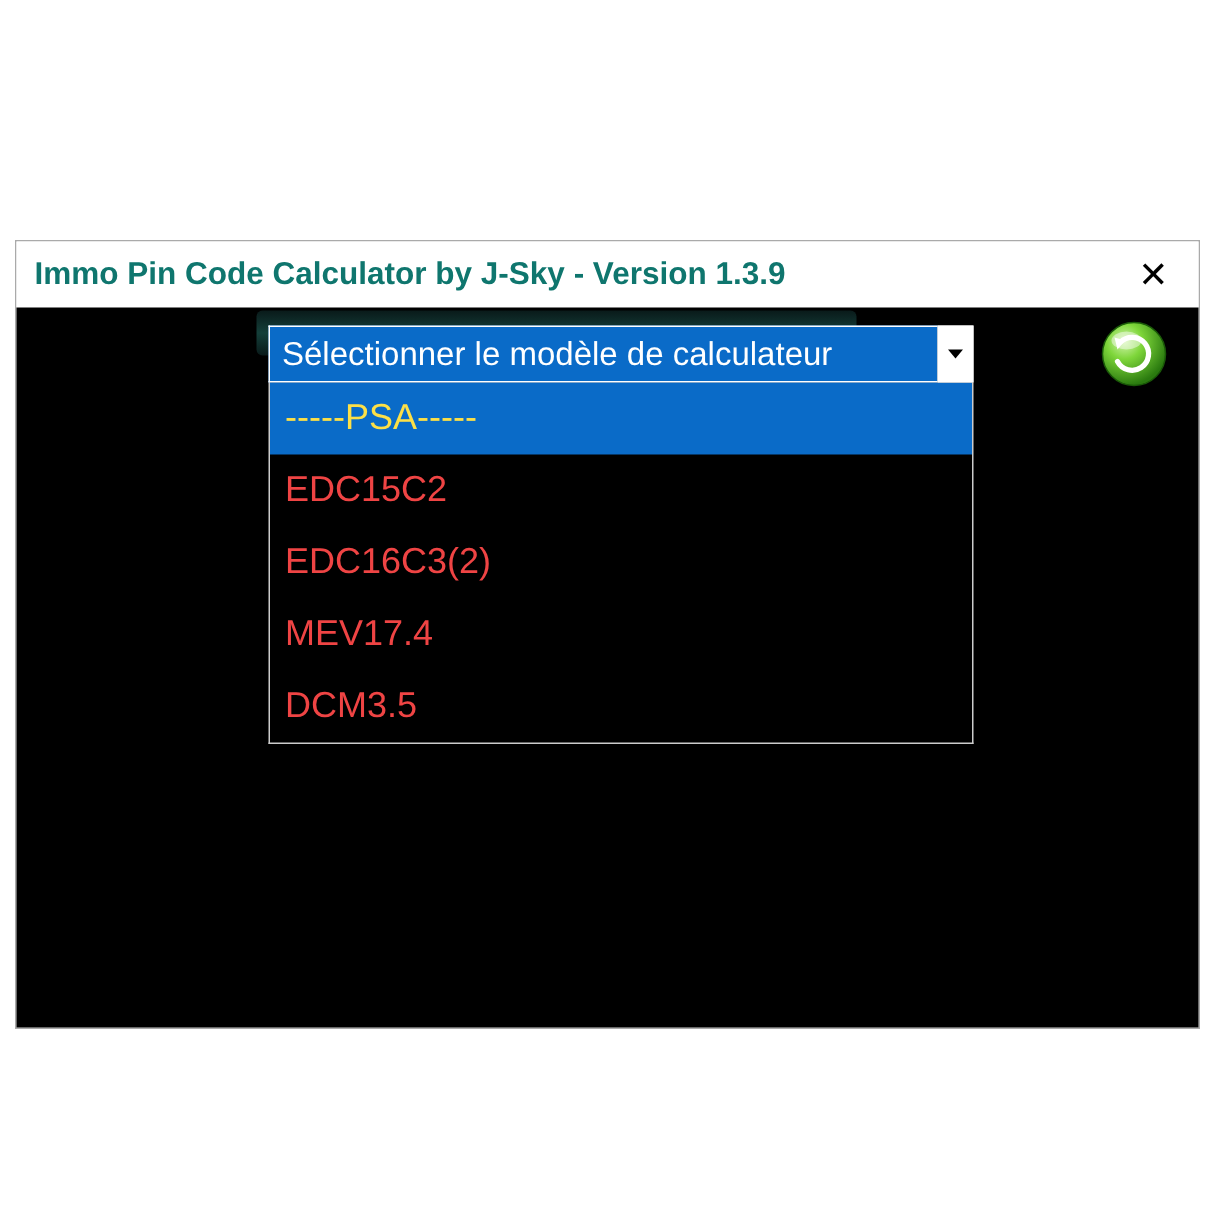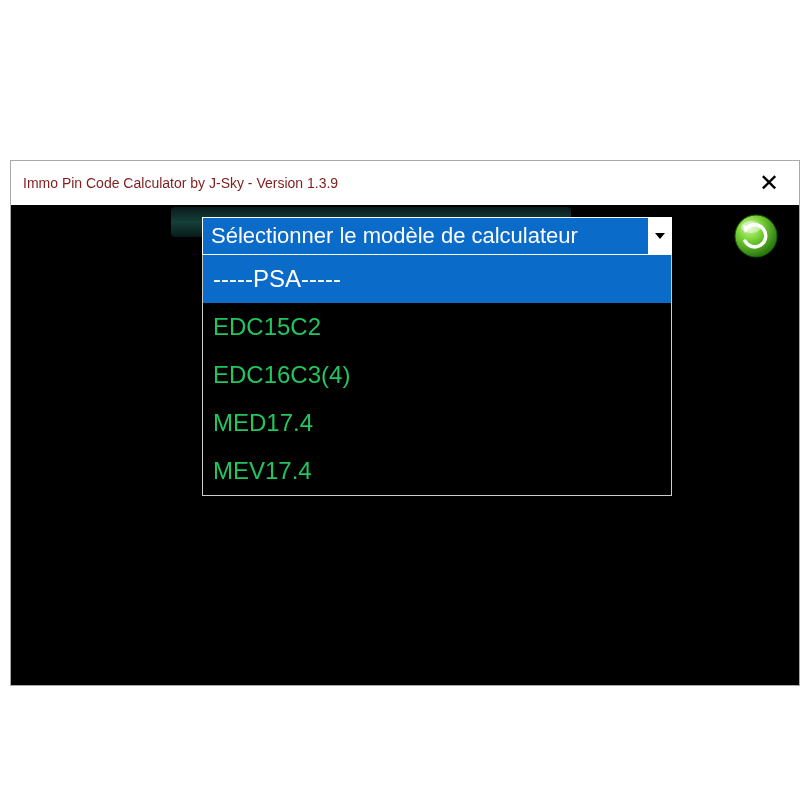--- a/index.html
+++ b/index.html
@@ -24,23 +24,23 @@
     }
     .titlebar {
       height: 44px;
       background: #ffffff;
       display: flex;
       align-items: center;
       justify-content: space-between;
       padding: 0 12px;
     }
     .titlebar-title {
-      font-size: 14px;
-      color: #7f1d1d;
-      font-weight: 400;
+      font-size: 21px;
+      color: #0f766e;
+      font-weight: 700;
     }
     .close-btn {
       font-size: 24px;
       color: #000000;
       font-weight: 300;
       cursor: pointer;
       padding: 0 8px;
     }
     .content {
       background: #000000;
@@ -56,21 +56,20 @@
       height: 30px;
       background: linear-gradient(180deg, #1a4a4a 0%, #3ab5a5 50%, #1a4a4a 100%);
       opacity: 0.35;
       border-radius: 4px;
     }
     .dropdown-container {
       position: absolute;
       top: 12px;
       left: 168px;
       width: 470px;
-      margin-left: 23px;
     }
     .dropdown-header {
       display: flex;
       height: 38px;
     }
     .dropdown-selected {
       flex: 1;
       background: #0a6bc8;
       color: #ffffff;
       font-size: 22px;
@@ -94,29 +93,29 @@
       border-left: 5px solid transparent;
       border-right: 5px solid transparent;
       border-top: 6px solid #000000;
     }
     .dropdown-list {
       background: #000000;
       border: 1px solid #cccccc;
       border-top: none;
     }
     .dropdown-item {
-      color: #22c55e;
+      color: #ef4444;
       font-size: 24px;
       padding: 6px 10px;
       cursor: pointer;
       line-height: 1.5;
     }
     .dropdown-item.highlighted {
       background: #0a6bc8;
-      color: #ffffff;
+      color: #fde047;
     }
     .refresh-btn {
       position: absolute;
       top: 8px;
       right: 20px;
       width: 46px;
       height: 46px;
       cursor: pointer;
     }
     .refresh-btn svg {
@@ -140,23 +139,23 @@
     <div class="dropdown-container">
       <div class="dropdown-header">
         <div class="dropdown-selected">Sélectionner le modèle de calculateur</div>
         <div class="dropdown-arrow">
           <div class="dropdown-arrow-icon"></div>
         </div>
       </div>
       <div class="dropdown-list" id="dropdown-list">
           <div class="dropdown-item highlighted">-----PSA-----</div>
           <div class="dropdown-item">EDC15C2</div>
-          <div class="dropdown-item">EDC16C3(4)</div>
-          <div class="dropdown-item">MED17.4</div>
+          <div class="dropdown-item">EDC16C3(2)</div>
           <div class="dropdown-item">MEV17.4</div>
+          <div class="dropdown-item">DCM3.5</div>
         </div>
     </div>
 
     <div class="refresh-btn">
       <svg viewBox="0 0 46 46">
         <defs>
           <radialGradient id="greenGrad" cx="35%" cy="30%" r="70%">
             <stop offset="0%" stop-color="#d4f5b0"></stop>
             <stop offset="40%" stop-color="#7ed63a"></stop>
             <stop offset="100%" stop-color="#2a7a0f"></stop>

